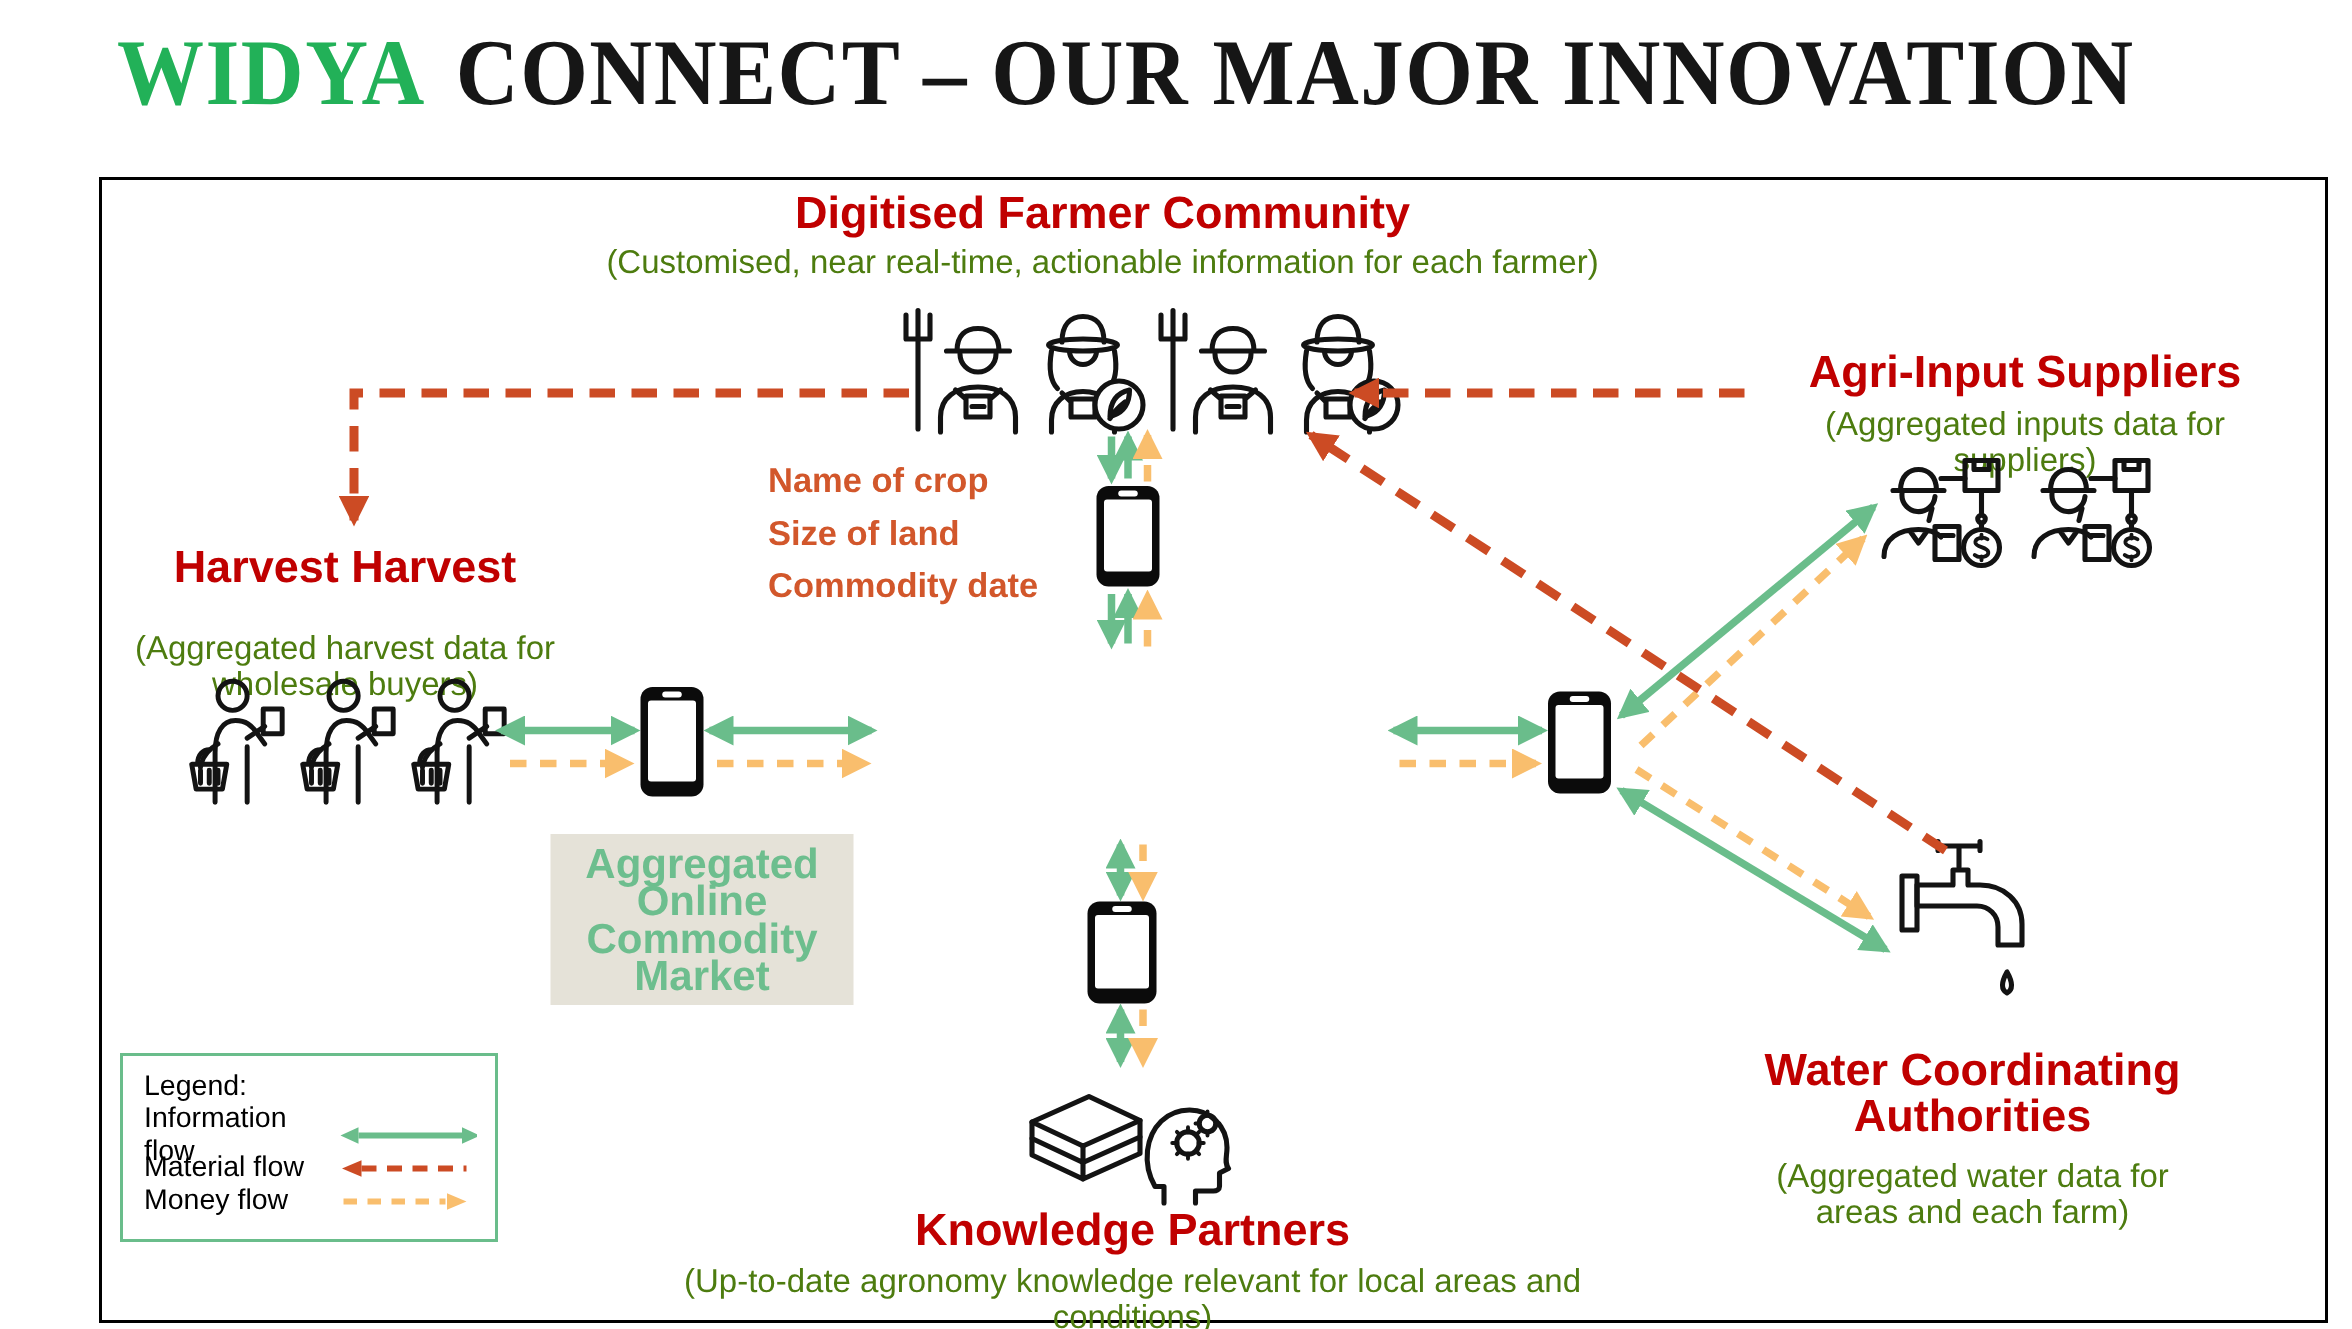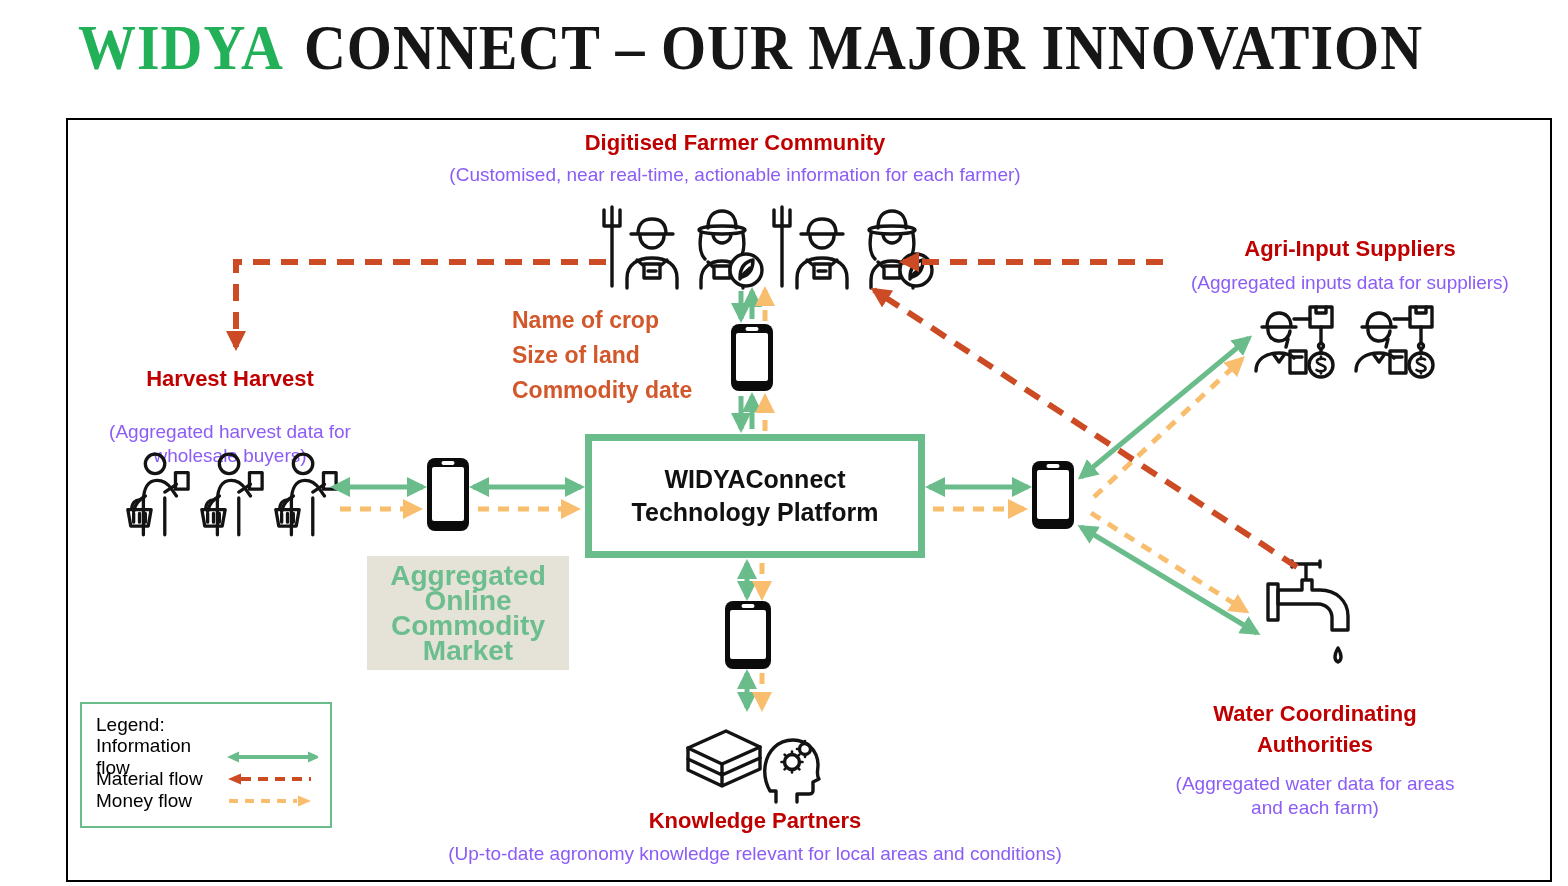--- a/index.html
+++ b/index.html
@@ -11,22 +11,22 @@
           font-family:"Liberation Serif",serif;font-weight:bold;font-size:58px;
           letter-spacing:1px;transform:scaleY(1.08);transform-origin:top left;}
   #header .brand{color:#22B158;margin-right:20px;}
   #header .rest{color:#161616;}
 
   
   #frame{position:absolute;left:66px;top:118px;width:1486px;height:764px;
          border:2px solid #000;box-sizing:border-box;background:#fff;}
 
   .abs{position:absolute;}
-  .node-title{color:#C00000;font-weight:bold;font-size:22px;text-align:center;line-height:31px;}
-  .node-sub{color:#8b5cf6;font-size:19px;text-align:center;line-height:24px;}
+  .node-title{color:#C00000;font-weight:bold;font-size:30px;text-align:center;line-height:31px;}
+  .node-sub{color:#4d7c0f;font-size:22px;text-align:center;line-height:24px;}
 
   .crop-fields{font-size:23px;font-weight:bold;color:#D2572B;line-height:35px;}
 
   #platform{left:585px;top:434px;width:340px;height:124px;border:7px solid #6ABD8B;
             box-sizing:border-box;background:#fff;display:flex;flex-direction:column;
             justify-content:center;align-items:center;z-index:3;}
   #platform div{font-size:25px;font-weight:bold;line-height:33px;color:#111;}
 
   .market-label{background:#E5E2D8;color:#6DBE8E;font-weight:bold;font-size:28px;
                 text-align:center;line-height:25px;padding:7px 4px;box-sizing:border-box;z-index:3;}
@@ -160,24 +160,20 @@
       <path d="M6 60 H30 L27 77 H9 Z M12 64 V73 M18 64 V73 M24 64 V73 M10 60 C10 53 14 50 18 50"></path>
     </svg>
   </div>
 
   <div class="abs crop-fields" style="left:512px;top:303px;">
     <div>Name of crop</div>
     <div>Size of land</div>
     <div>Commodity date</div>
   </div>
 
-  <div class="abs" id="platform">
-    <div>WIDYAConnect</div>
-    <div>Technology Platform</div>
-  </div>
 
   <div class="abs market-label" style="left:367px;top:556px;width:202px;">Aggregated Online Commodity Market</div>
 
   <div class="phone" style="left:731px;top:324px;width:42px;height:67px;">
       <div class="screen"></div>
       <div class="notch"></div>
     </div>
   <div class="phone" style="left:427px;top:458px;width:42px;height:73px;">
       <div class="screen"></div>
       <div class="notch"></div>

